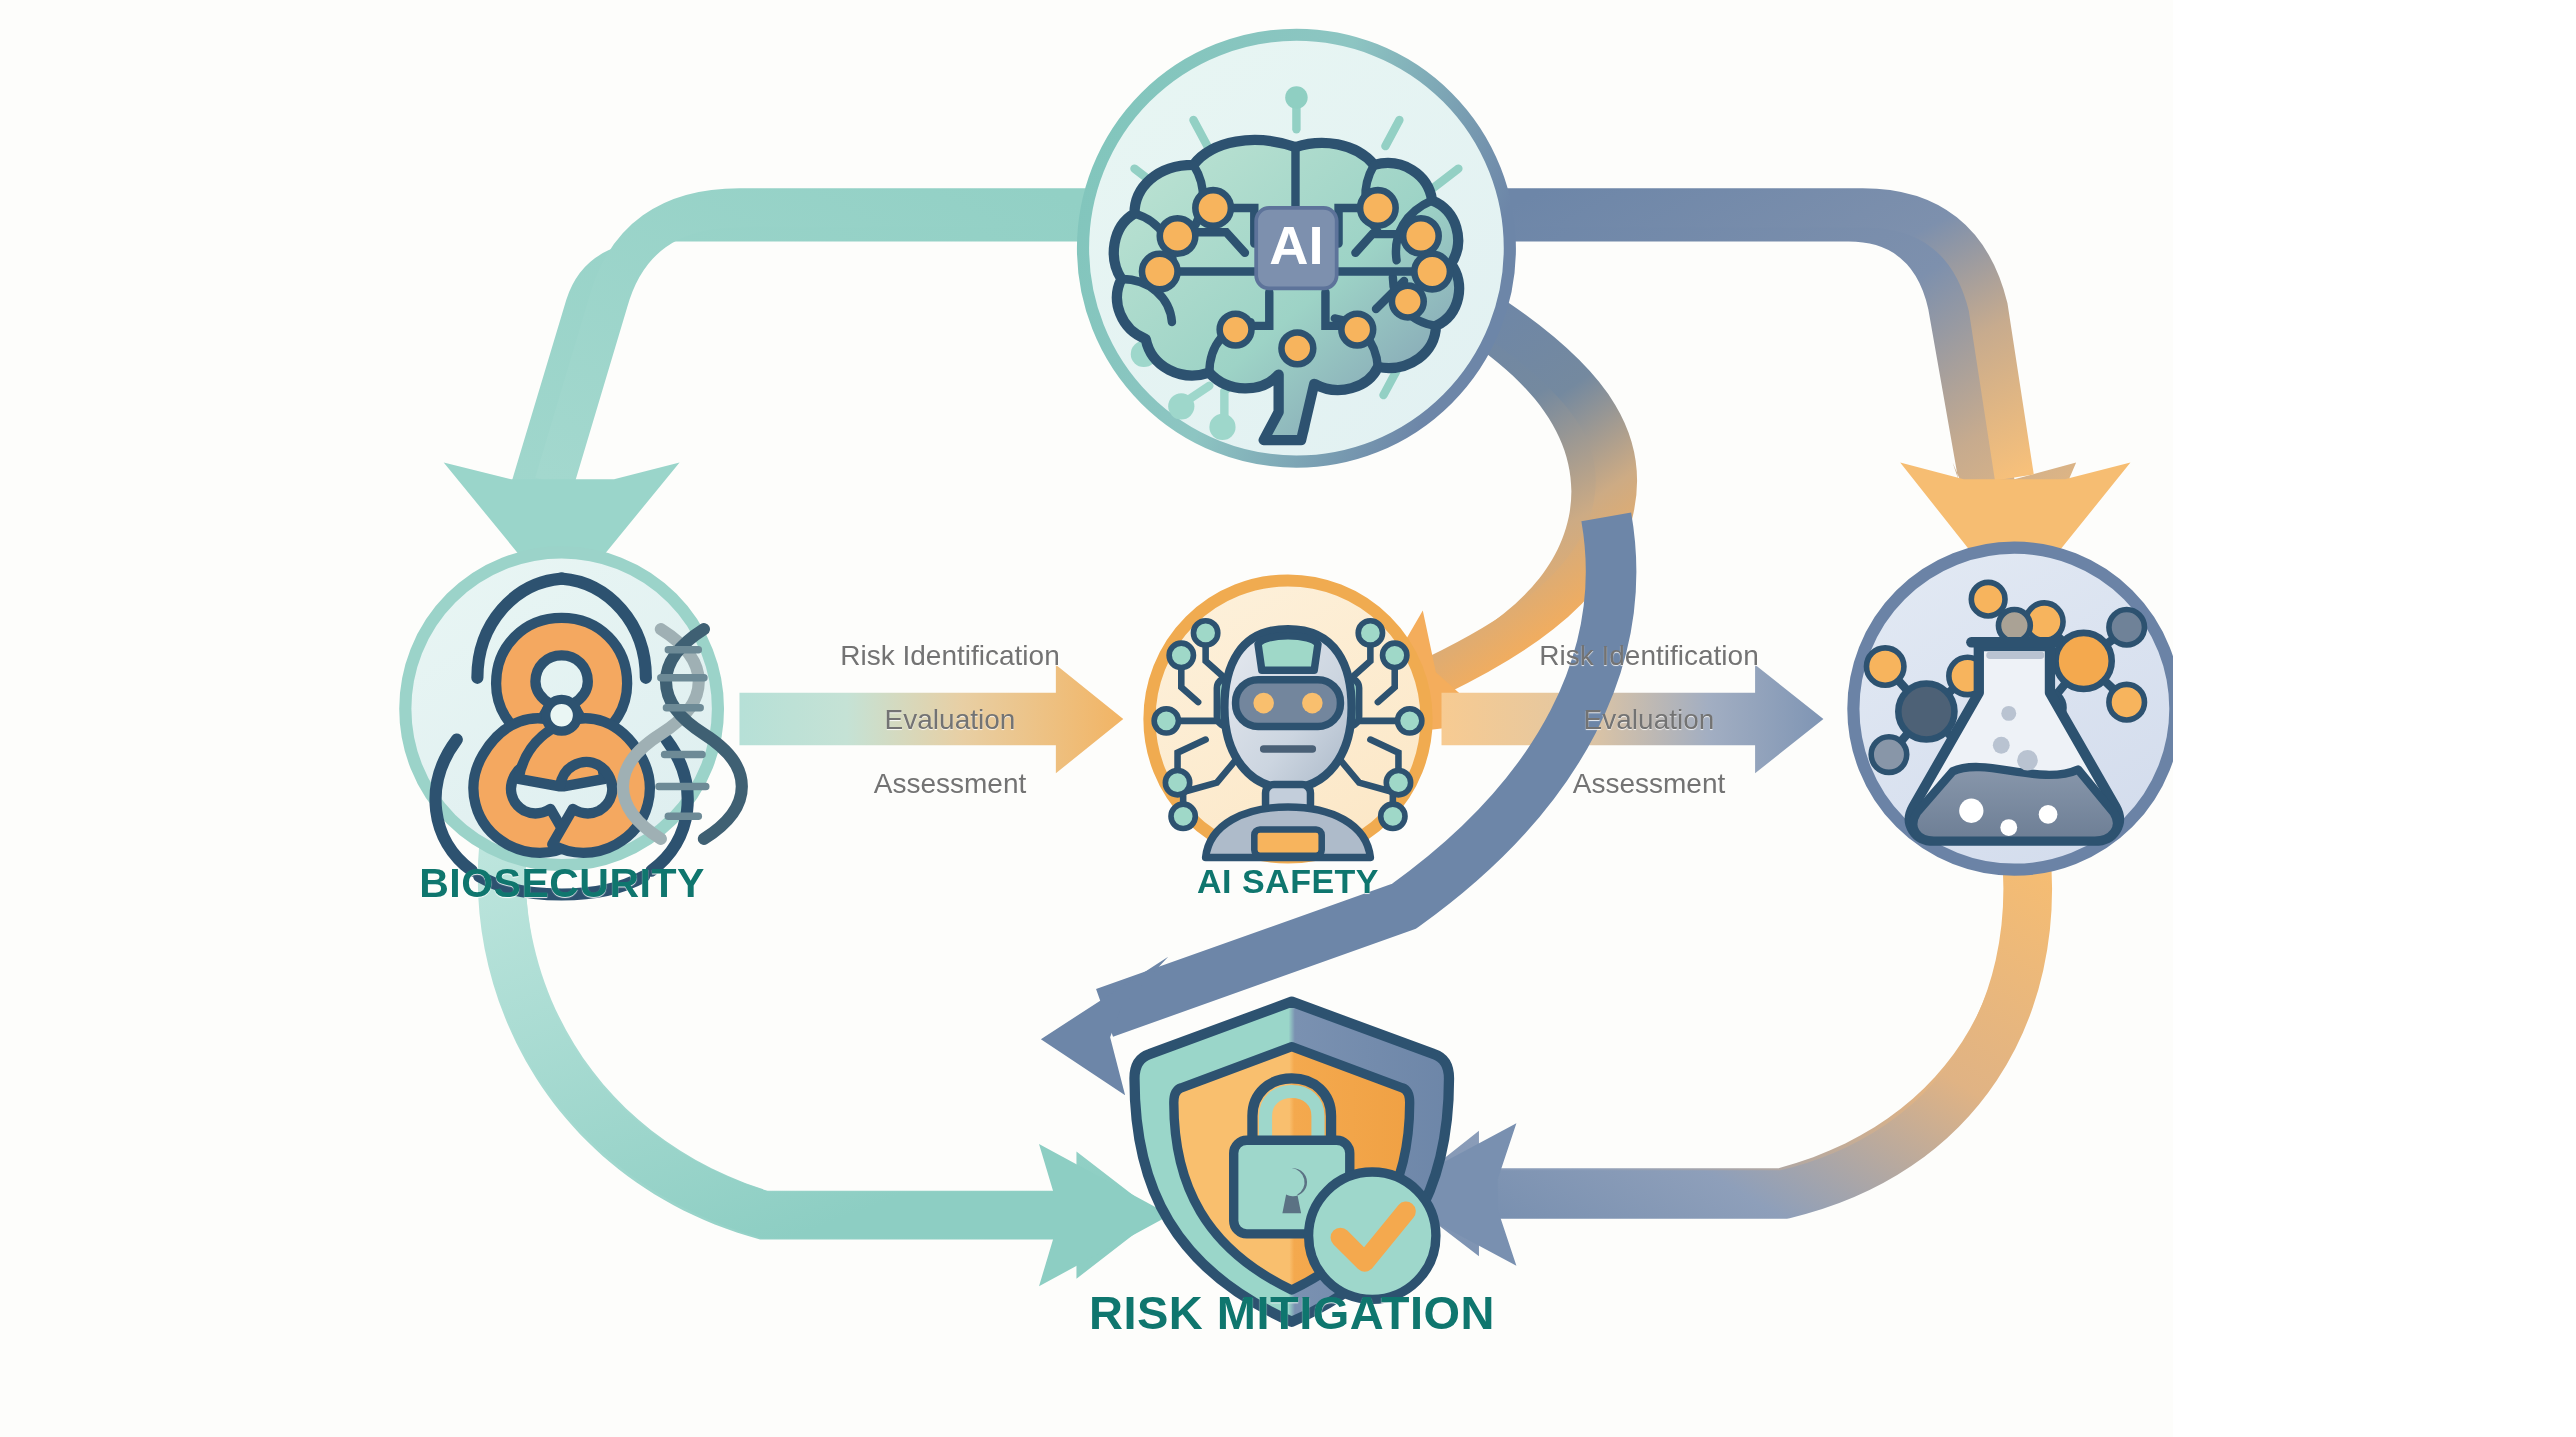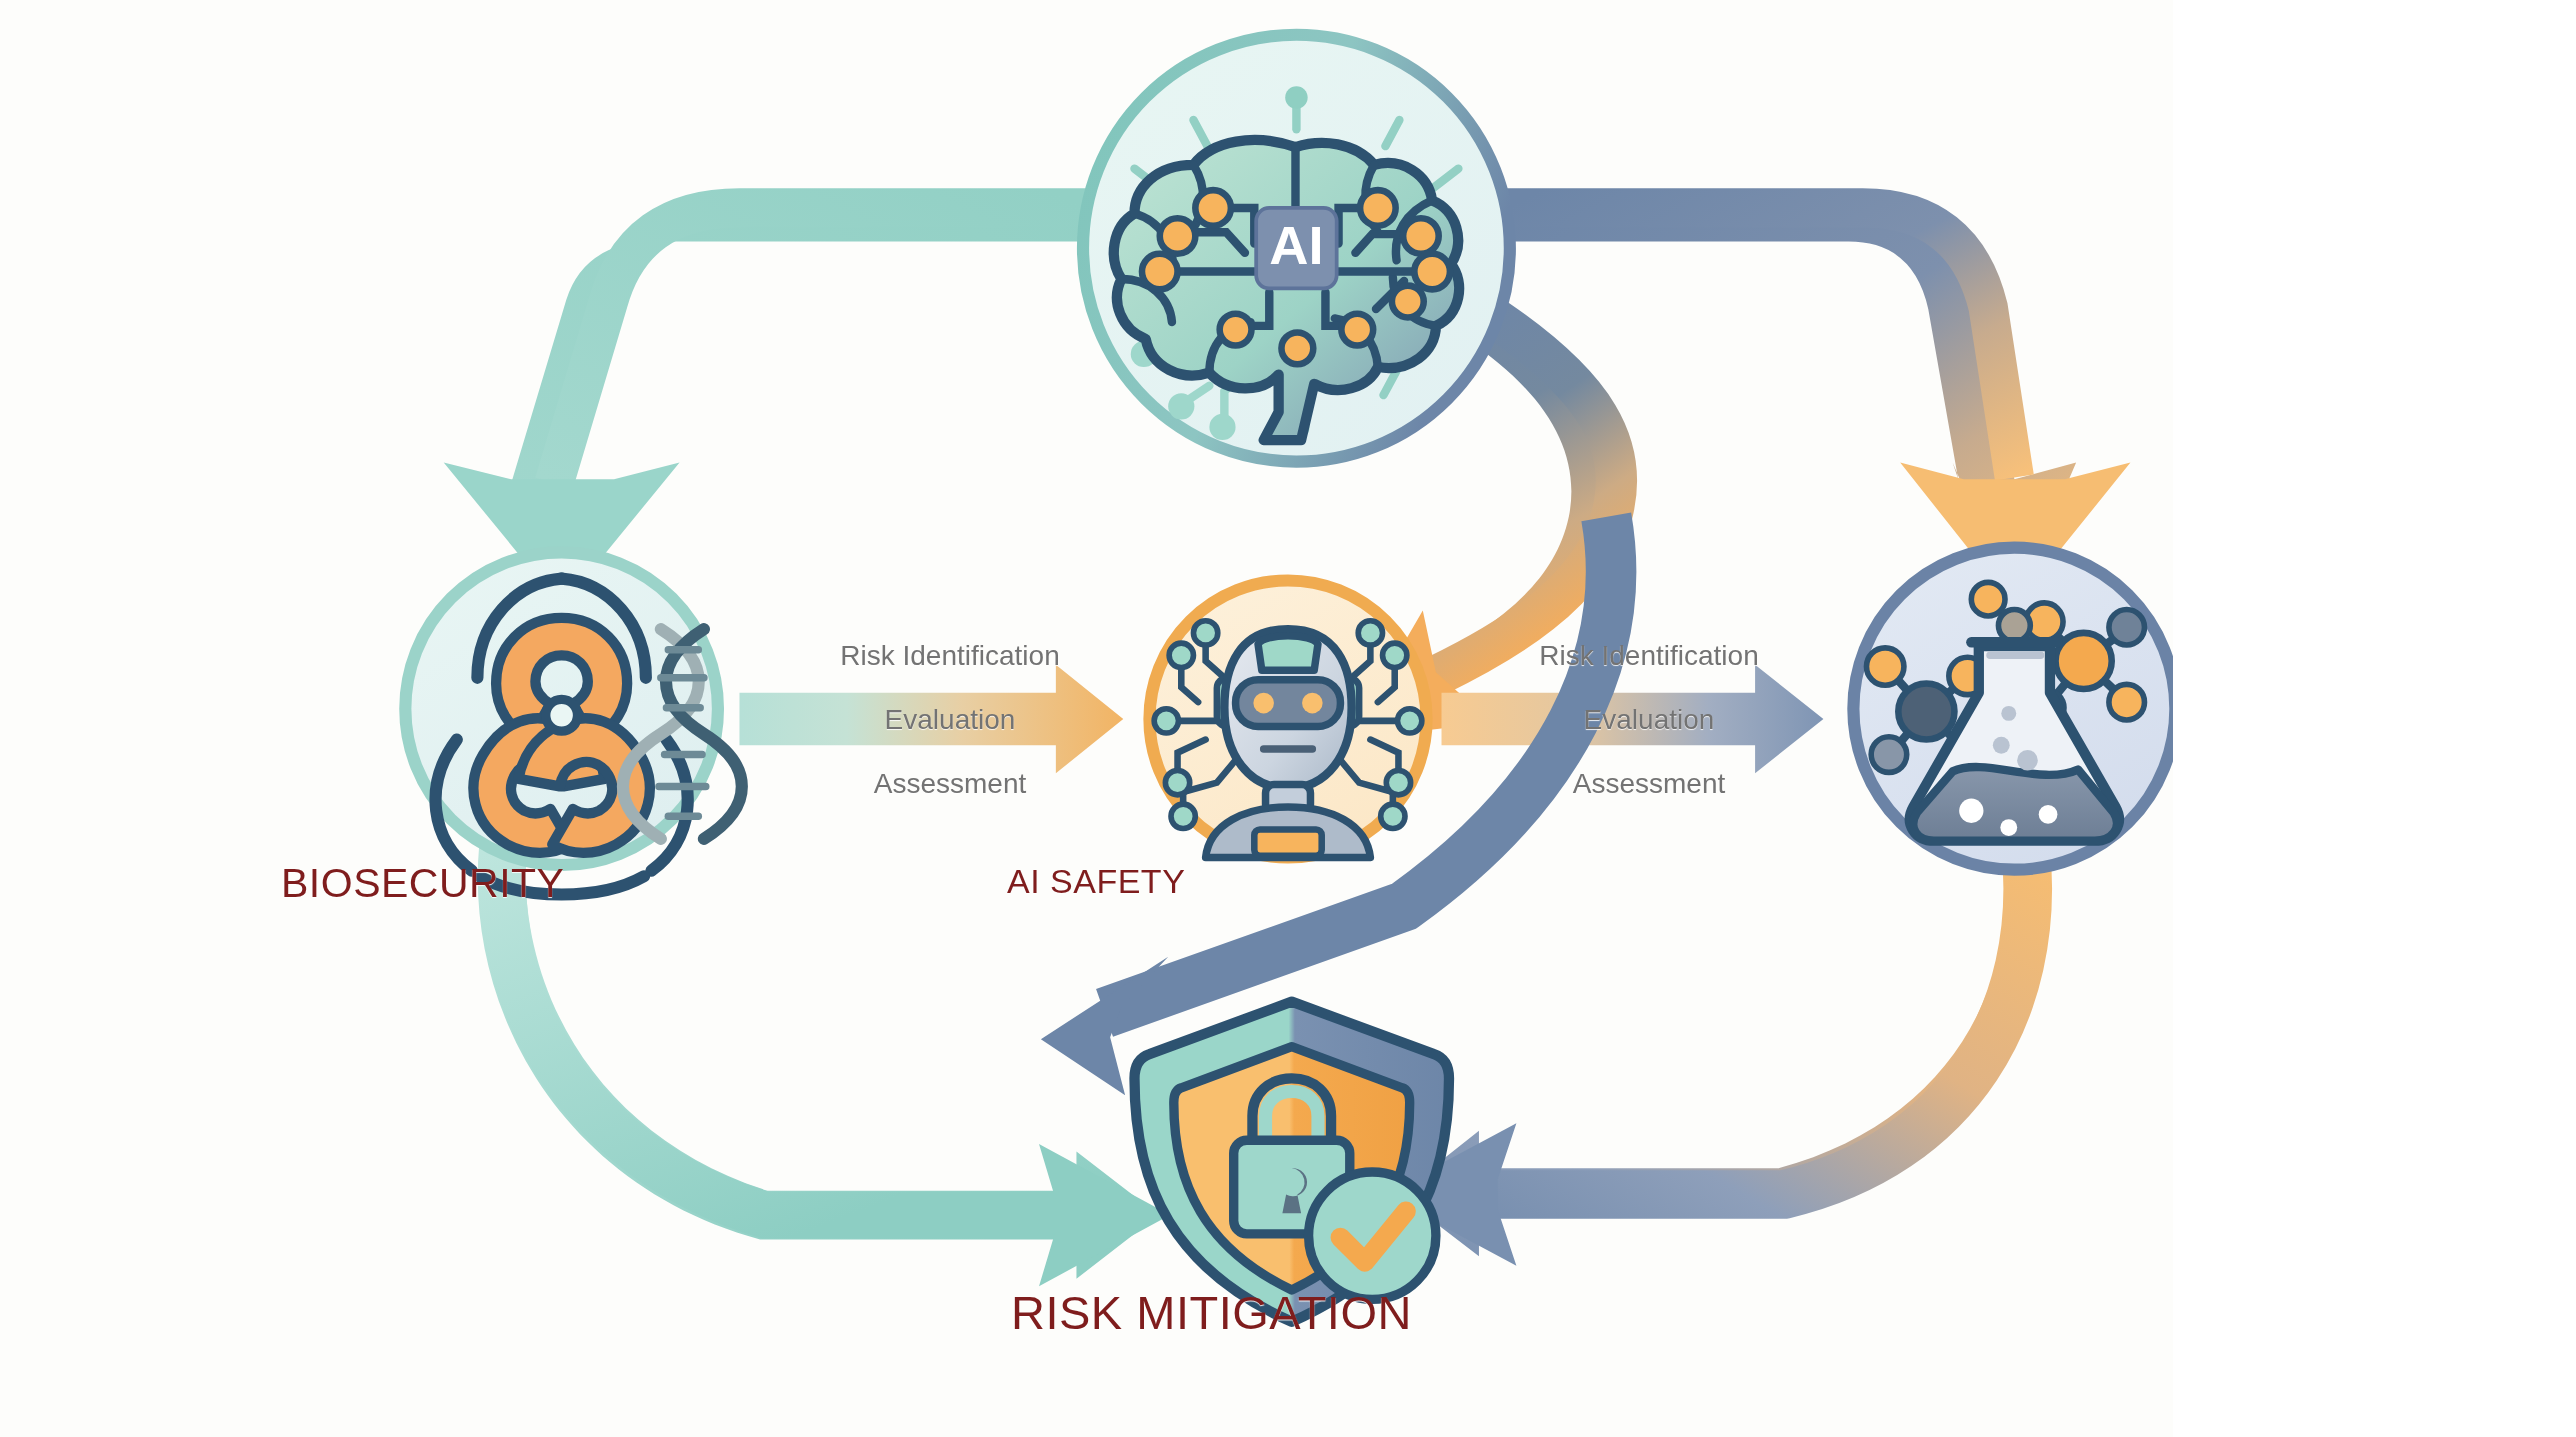--- a/index.html
+++ b/index.html
@@ -16,23 +16,24 @@
     font-family: "Liberation Sans", sans-serif;
   }
   #diagram-svg {
     position: absolute;
     left: 0; top: 0;
     width: 2576px;
     height: 1438px;
   }
   .node-label {
     position: absolute;
+    text-align: center;
     font-family: "Liberation Sans", sans-serif;
-    font-weight: normal;
-    color: #7f1d1d;
+    font-weight: bold;
+    color: #0f766e;
     letter-spacing: 0.5px;
     line-height: 1.12;
     text-shadow: 0 0.9px 0.9px rgba(255,255,255,0.9);
     white-space: pre-line;
     pointer-events: none;
   }
   .flow-label {
     position: absolute;
     font-family: "Liberation Sans", sans-serif;
     font-weight: normal;

